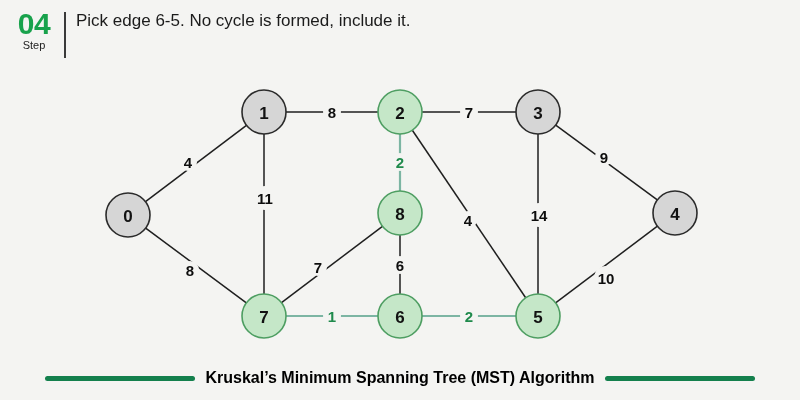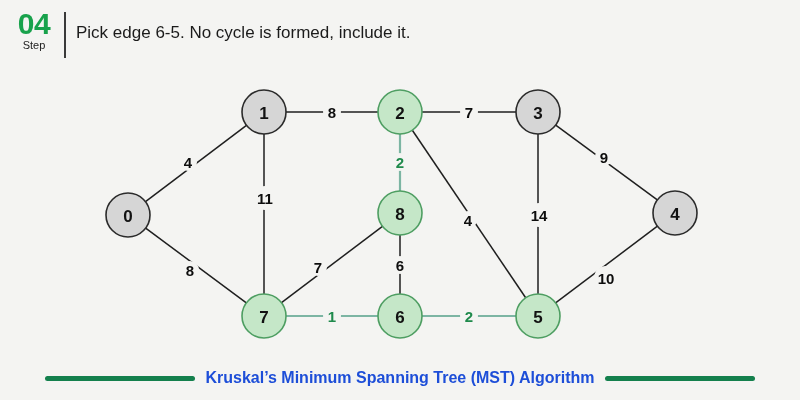--- a/index.html
+++ b/index.html
@@ -49,21 +49,21 @@
     margin-top: -1px;
   }
   .header-divider {
     position: absolute;
     left: 64px; top: 12px;
     width: 2px; height: 46px;
     background: #3a3a3a;
   }
   .header-text {
     position: absolute;
-    left: 76px; top: 23px;
+    left: 76px; top: 11px;
     font-size: 17px;
     color: #1b1b1b;
     white-space: nowrap;
   }
 
   
   #graph {
     position: absolute;
     left: 0; top: 62px;
     width: 800px; height: 290px;
@@ -106,21 +106,21 @@
   .footer-rule {
     height: 5px;
     border-radius: 3px;
     background: #14804d;
   }
   .footer-rule.left  { width: 150px; }
   .footer-rule.right { width: 150px; }
   .footer-text {
     font-size: 16px;
     font-weight: bold;
-    color: #1d4ed8;
+    color: #000000;
     white-space: nowrap;
   }
 </style>
 </head>
 <body>
 
 <div id="stage">
 
   <div class="header">
     <div class="step-badge">

